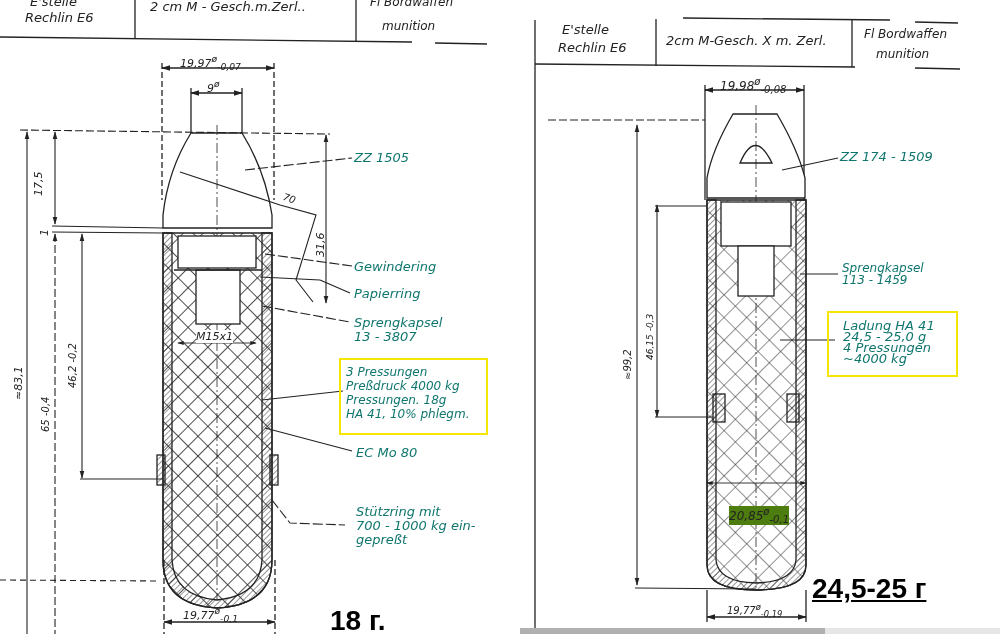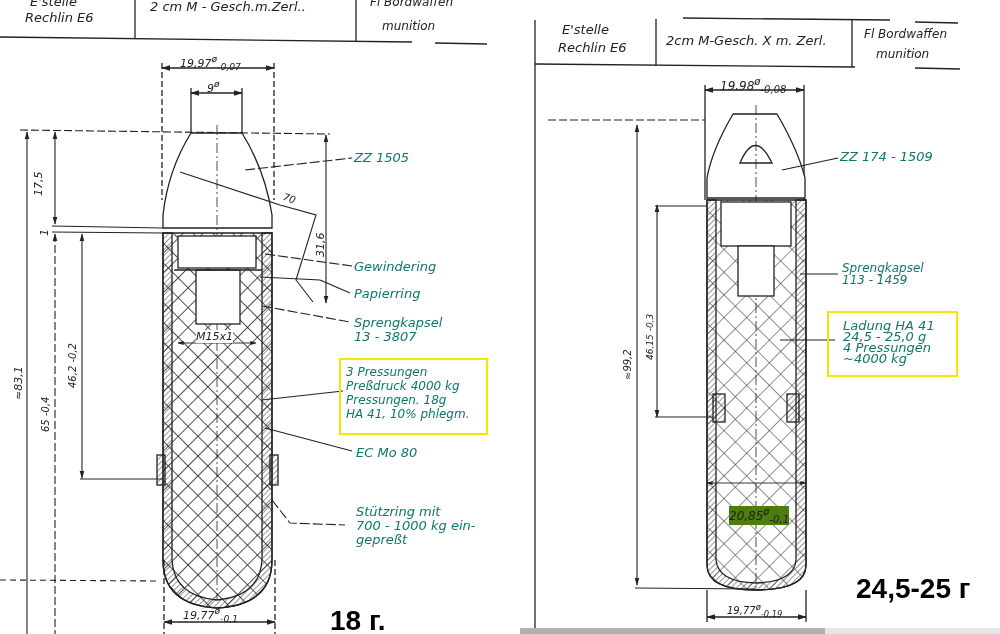--- a/index.html
+++ b/index.html
@@ -207,13 +207,13 @@
 </div>
 
 <div class="hl-box" style="left:827px;top:311px;width:131px;height:66px;"></div>
 <div class="abs hand" style="left:843px;top:320px;font-size:13px;line-height:11px;">
   <div>Ladung HA 41</div>
   <div>24,5 - 25,0 g</div>
   <div>4 Pressungen</div>
   <div>~4000 kg</div>
 </div>
 
-<div class="big" style="left:856px;top:573px;">24,5-25 г</div>
+<div class="big" style="left:812px;top:573px;text-decoration:underline;">24,5-25 г</div>
 
 </body></html>

